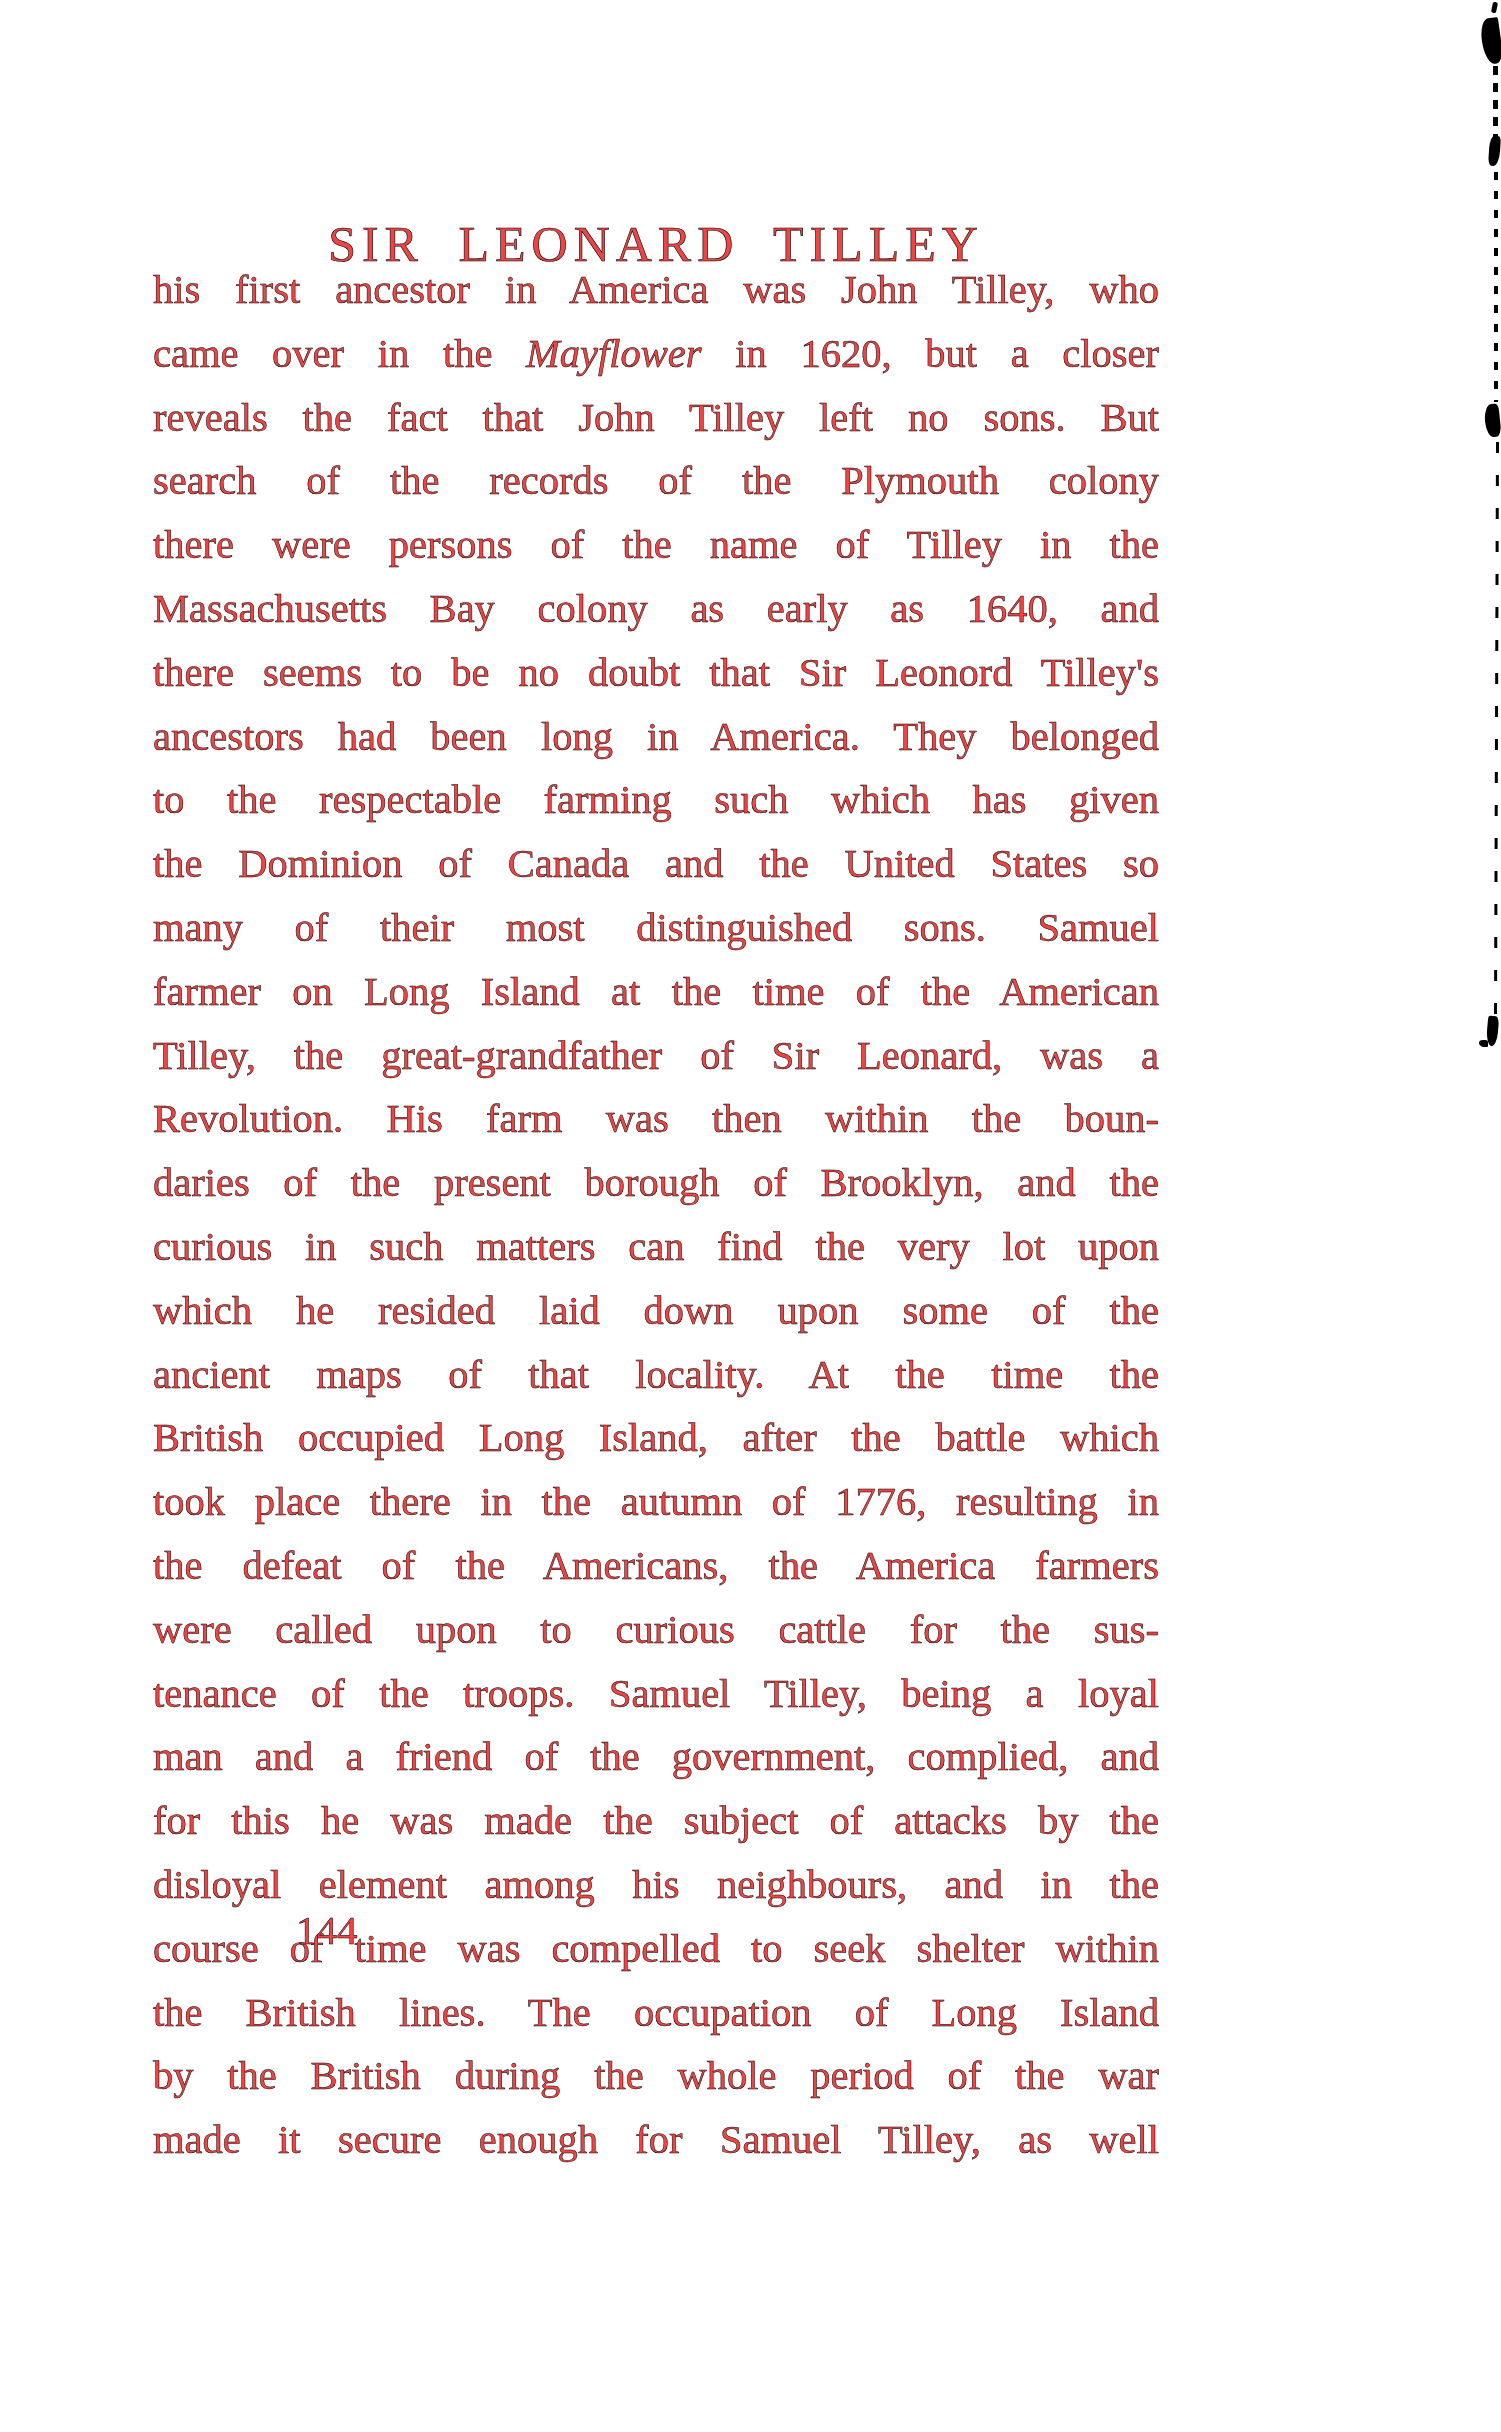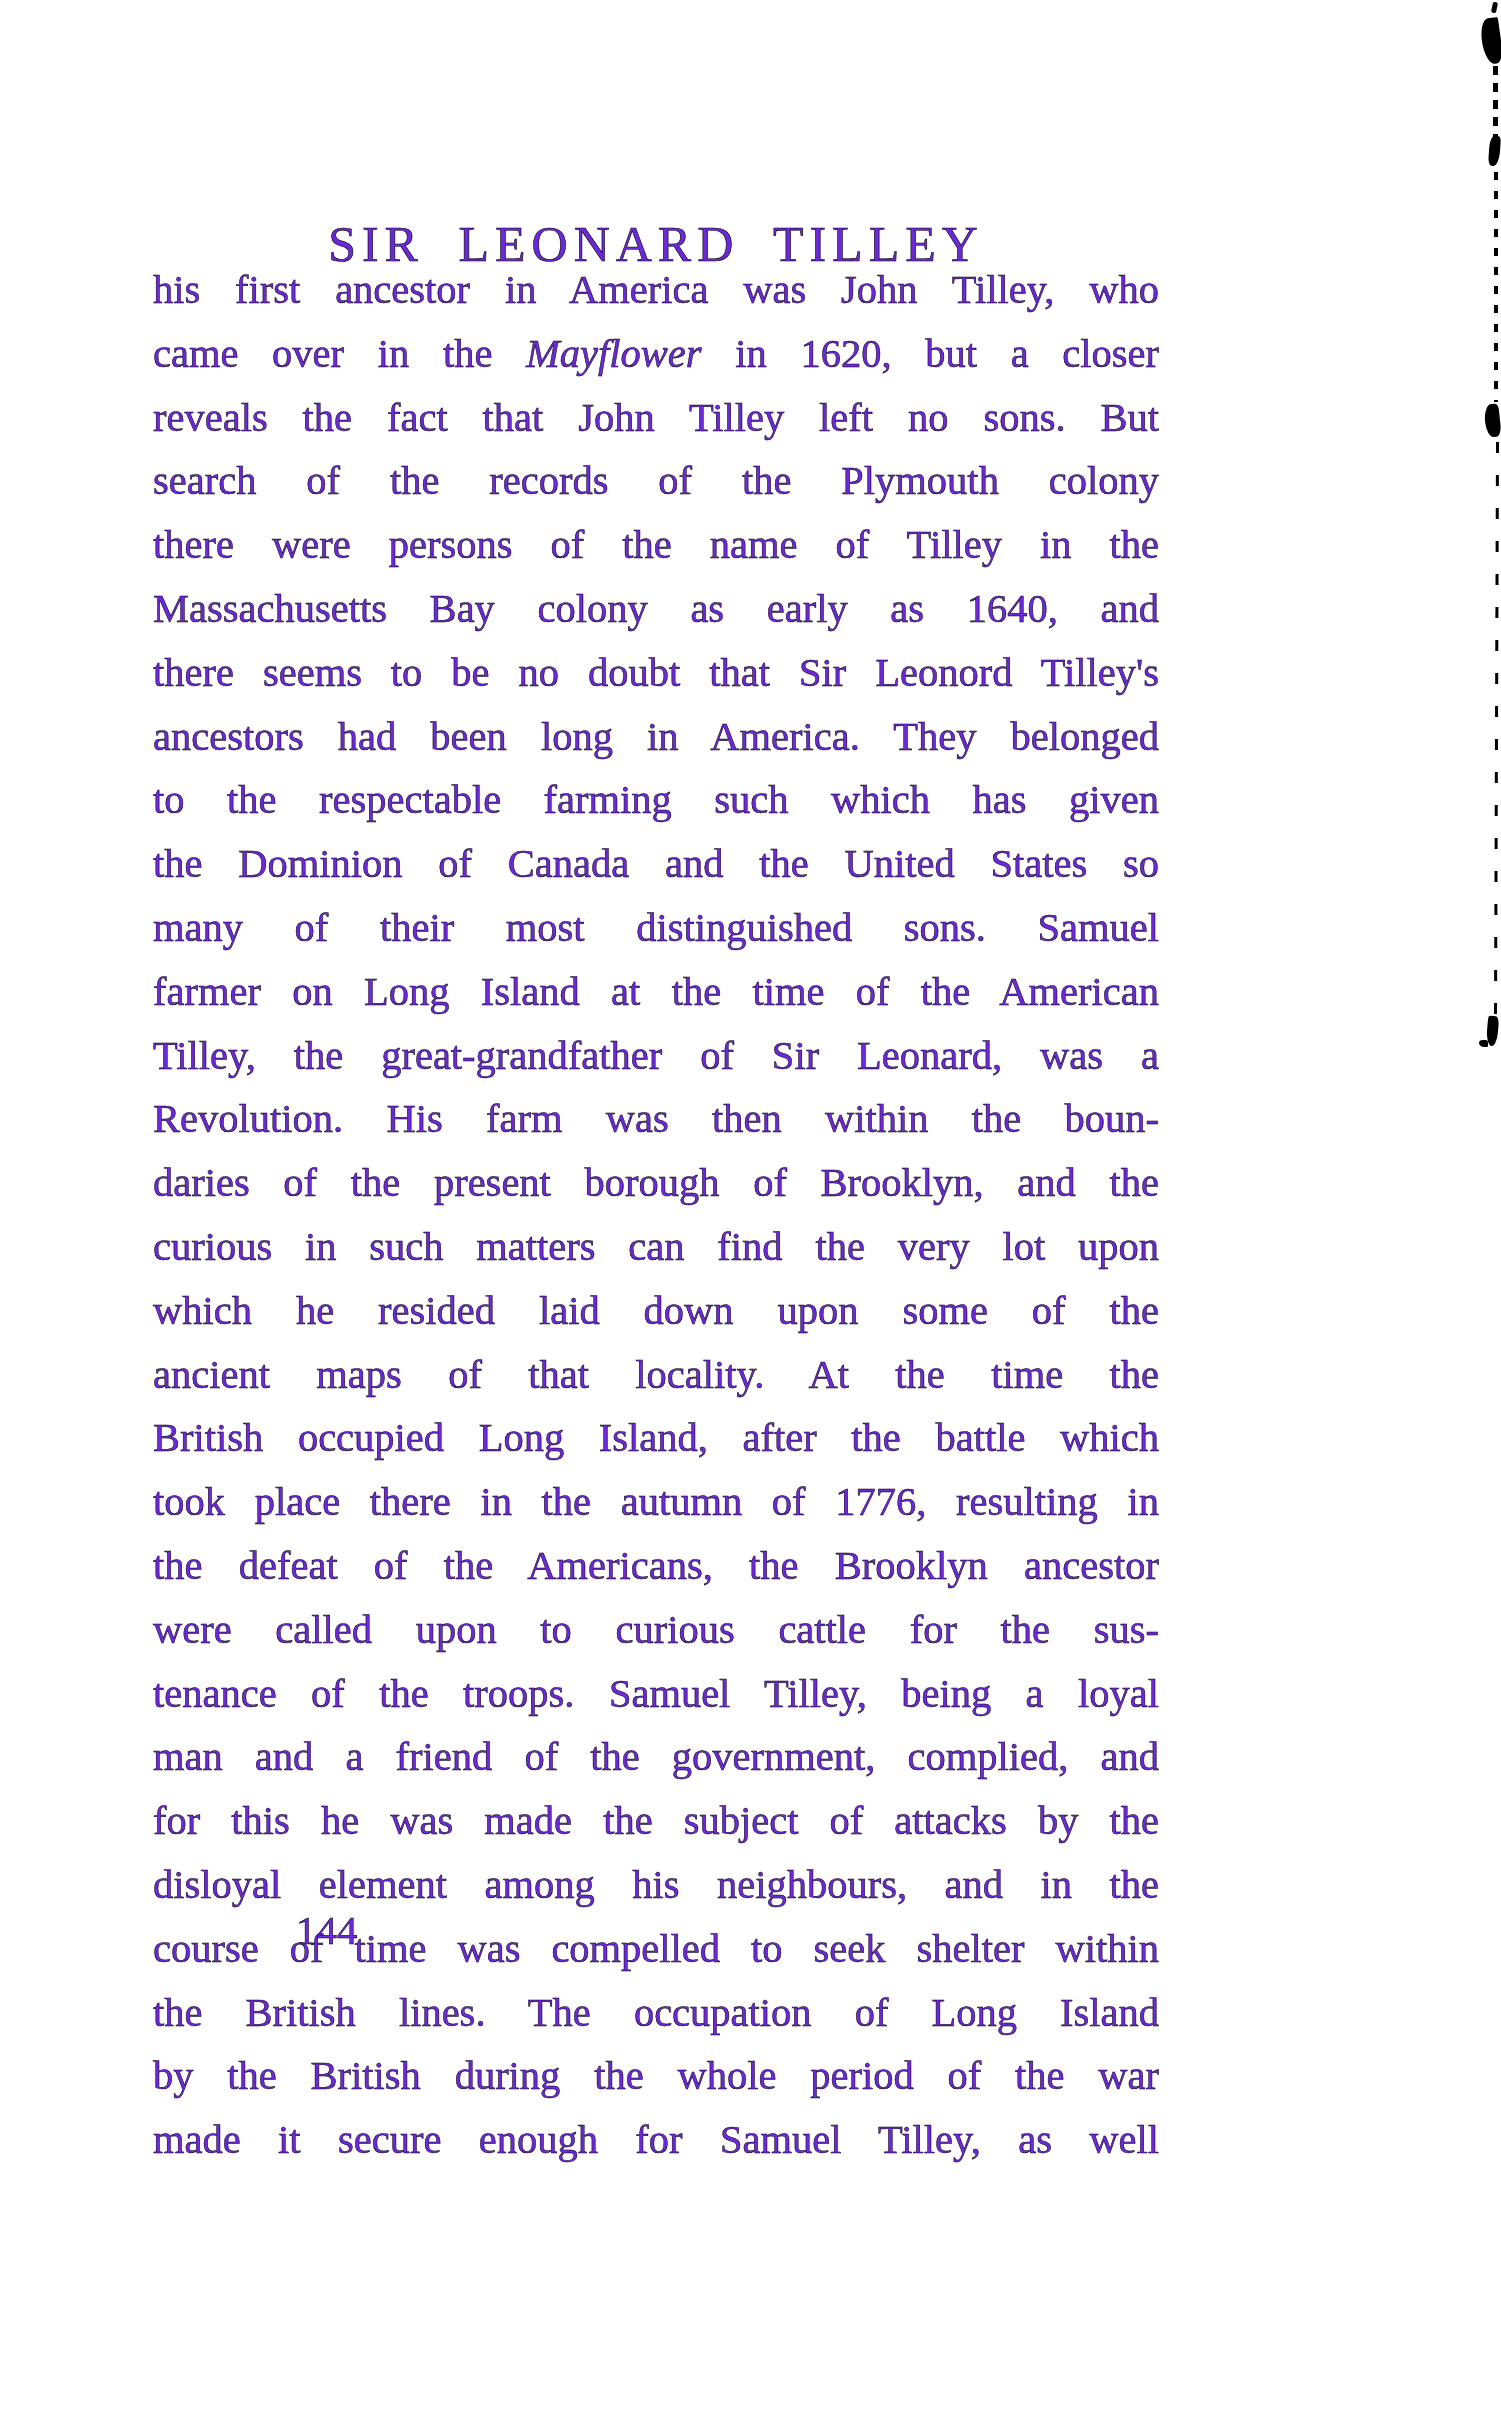--- a/index.html
+++ b/index.html
@@ -7,21 +7,21 @@
     padding: 0;
     background: #ffffff;
   }
   .page {
     position: relative;
     width: 1501px;
     height: 2432px;
     background: #ffffff;
     overflow: hidden;
     font-family: "Liberation Serif", serif;
-    color: #6d28d9;
+    color: #ef4444;
   }
   .title {
     position: absolute;
     left: 145px;
     top: 181px;
     width: 1022px;
     text-align: center;
     font-size: 50px;
     font-weight: 500;
     letter-spacing: 6px;
@@ -91,21 +91,21 @@
       <p class="line">many of their most distinguished sons. Samuel</p>
       <p class="line">farmer on Long Island at the time of the American</p>
       <p class="line">Tilley, the great-grandfather of Sir Leonard, was a</p>
       <p class="line">Revolution. His farm was then within the boun-</p>
       <p class="line">daries of the present borough of Brooklyn, and the</p>
       <p class="line">curious in such matters can find the very lot upon</p>
       <p class="line">which he resided laid down upon some of the</p>
       <p class="line">ancient maps of that locality. At the time the</p>
       <p class="line">British occupied Long Island, after the battle which</p>
       <p class="line">took place there in the autumn of 1776, resulting in</p>
-      <p class="line">the defeat of the Americans, the Brooklyn ancestor</p>
+      <p class="line">the defeat of the Americans, the America farmers</p>
       <p class="line">were called upon to curious cattle for the sus-</p>
       <p class="line">tenance of the troops. Samuel Tilley, being a loyal</p>
       <p class="line">man and a friend of the government, complied, and</p>
       <p class="line">for this he was made the subject of attacks by the</p>
       <p class="line">disloyal element among his neighbours, and in the</p>
       <p class="line">course of time was compelled to seek shelter within</p>
       <p class="line">the British lines. The occupation of Long Island</p>
       <p class="line">by the British during the whole period of the war</p>
       <p class="line">made it secure enough for Samuel Tilley, as well</p>
     </div>

